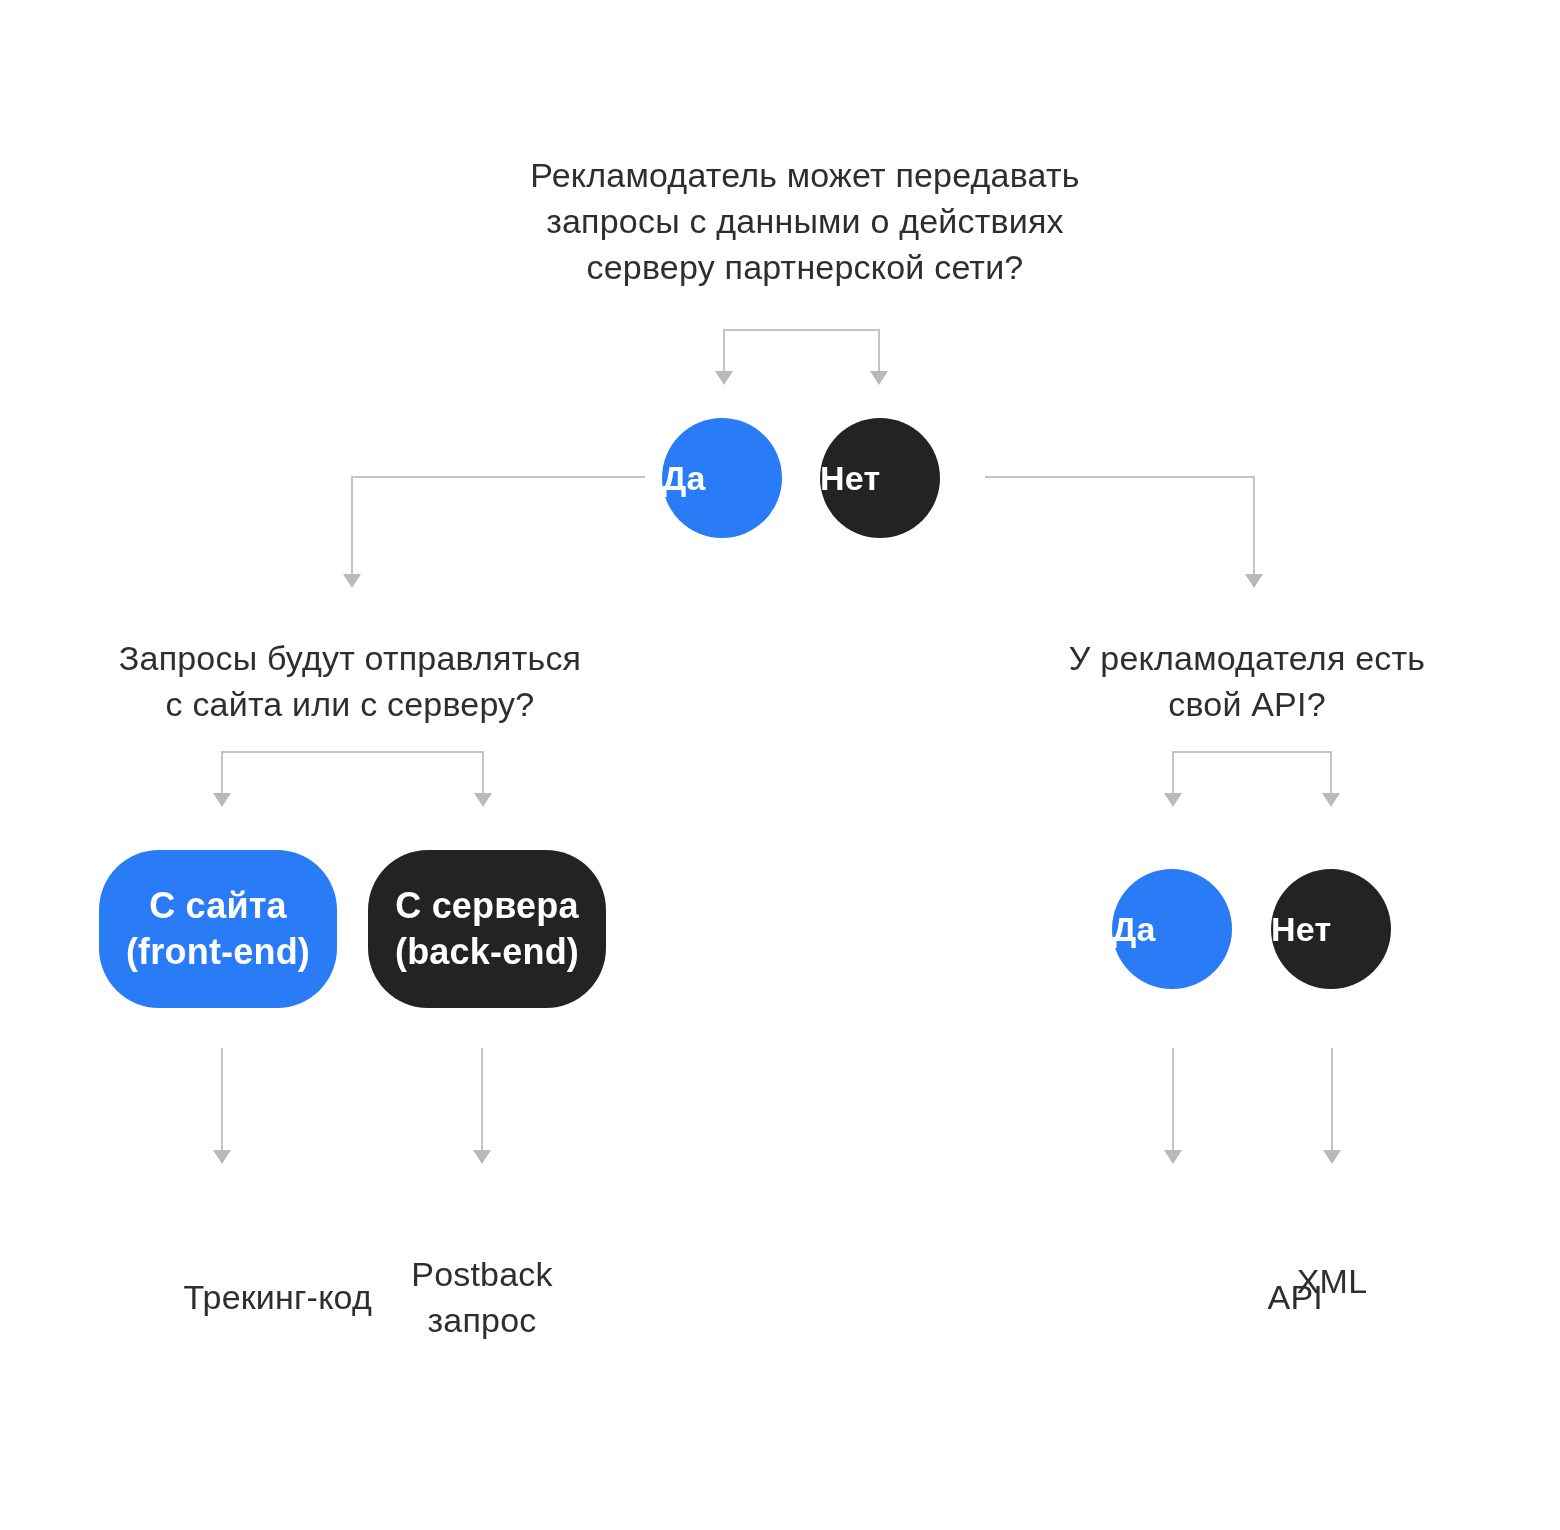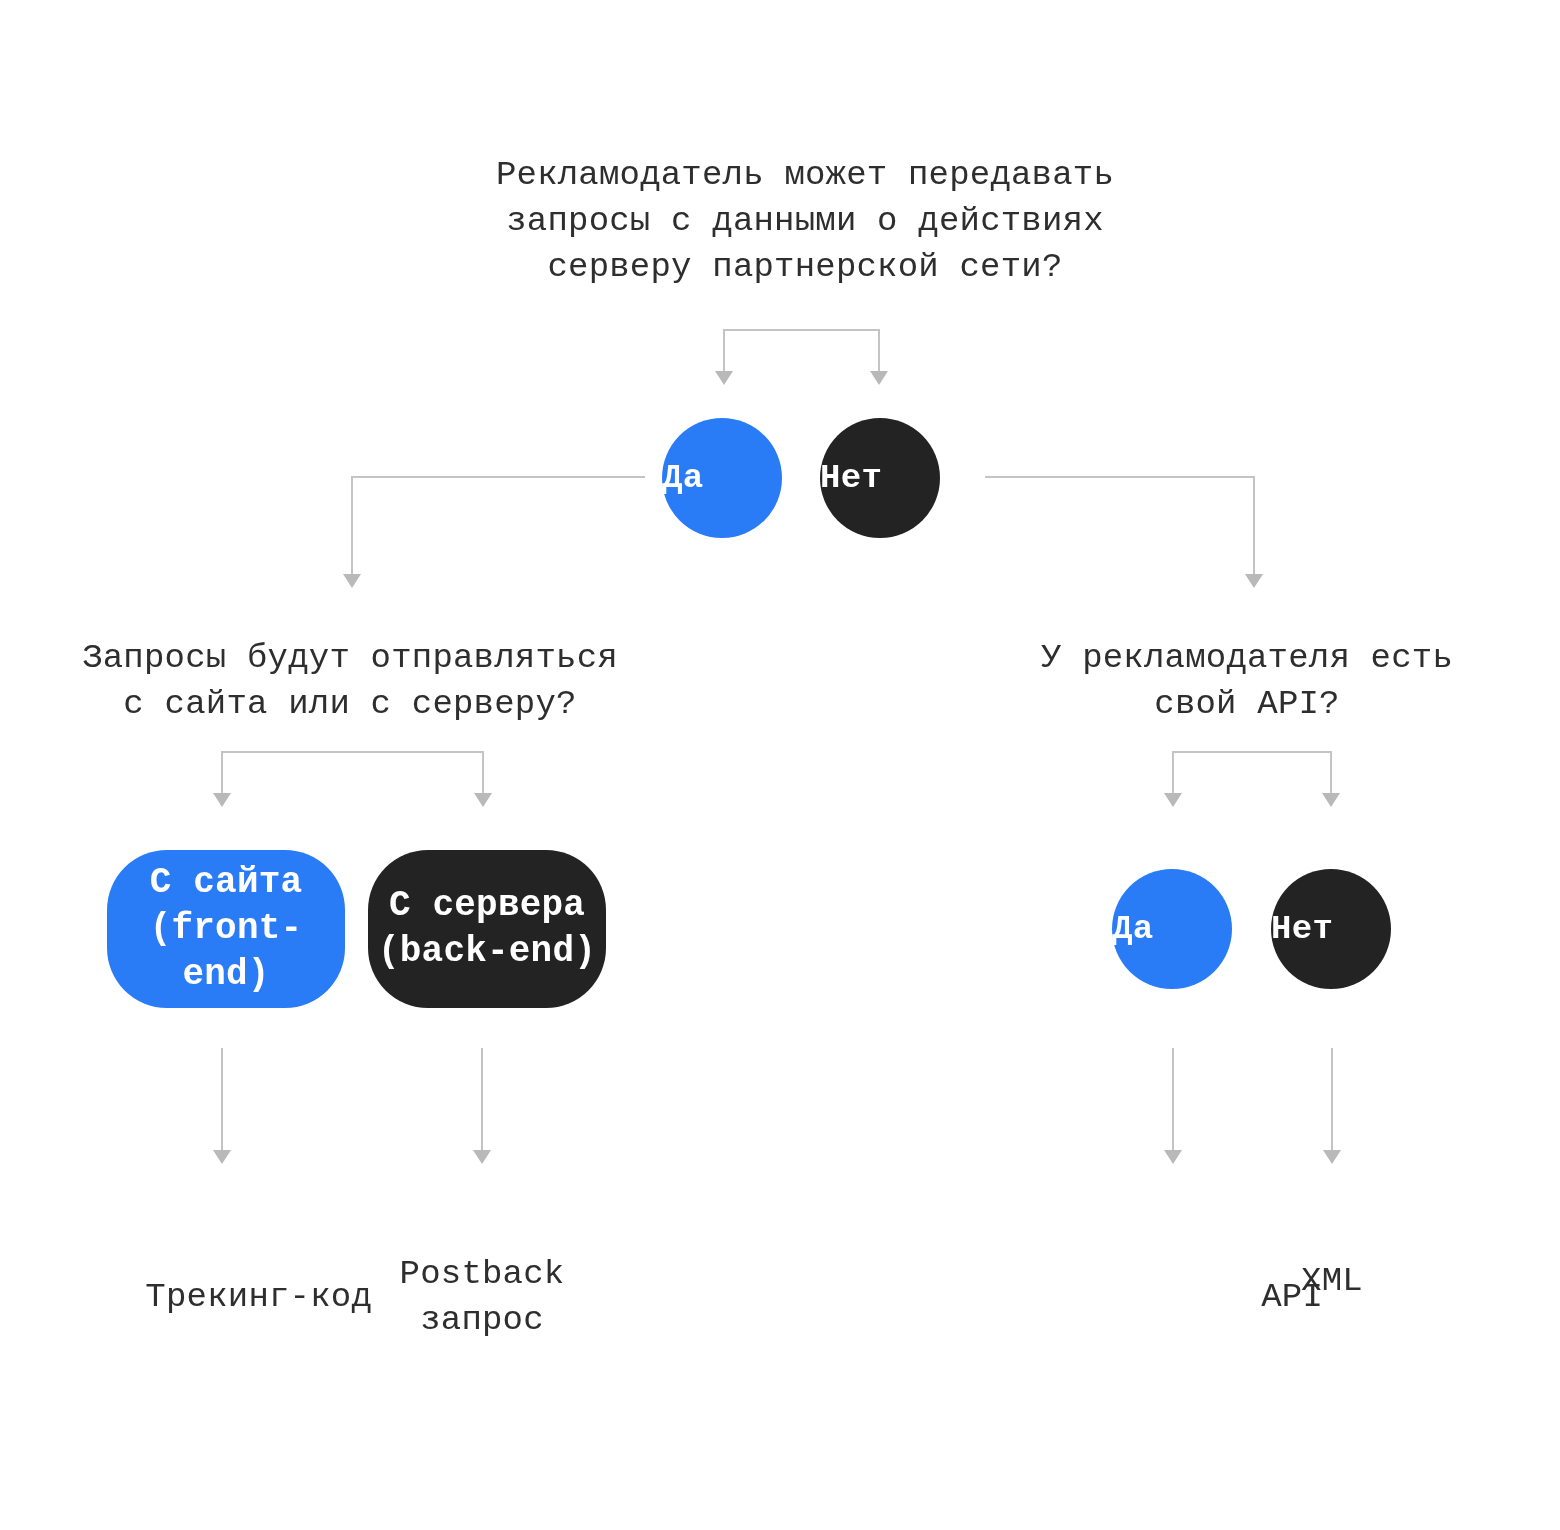--- a/index.html
+++ b/index.html
@@ -10,21 +10,21 @@
     --text: #2E2E2E;
     --node-text: #FFFFFF;
     --bg: #FFFFFF;
   }
   html, body { margin: 0; padding: 0; background: var(--bg); }
   #canvas {
     position: relative;
     width: 1560px;
     height: 1530px;
     background: var(--bg);
-    font-family: Liberation Mono, monospace;
+    font-family: Liberation Sans, sans-serif;
     color: var(--text);
     overflow: hidden;
   }
   .question {
     position: absolute;
     font-size: 34px;
     line-height: 46px;
     text-align: center;
     color: var(--text);
     white-space: pre-line;
@@ -133,21 +133,21 @@
 свой API?</div>
 
   <div class="bracket" style="left:221px; top:751px; width:263px; height:42px;"></div>
   <div class="ah" style="left:213px; top:793px;"></div>
   <div class="ah" style="left:474px; top:793px;"></div>
 
   <div class="bracket" style="left:1172px; top:751px; width:160px; height:42px;"></div>
   <div class="ah" style="left:1164px; top:793px;"></div>
   <div class="ah" style="left:1322px; top:793px;"></div>
 
-  <div class="pill blue" style="left:107px; top:850px;">С сайта
+  <div class="pill blue" style="left:99px; top:850px;">С сайта
 (front-end)</div>
   <div class="pill dark" style="left:368px; top:850px;">С сервера
 (back-end)</div>
 
   <div class="circle blue" style="left:1112px; top:869px;">
     <span>Да</span>
   </div>
   <div class="circle dark" style="left:1271px; top:869px;">
     <span>Нет</span>
   </div>

